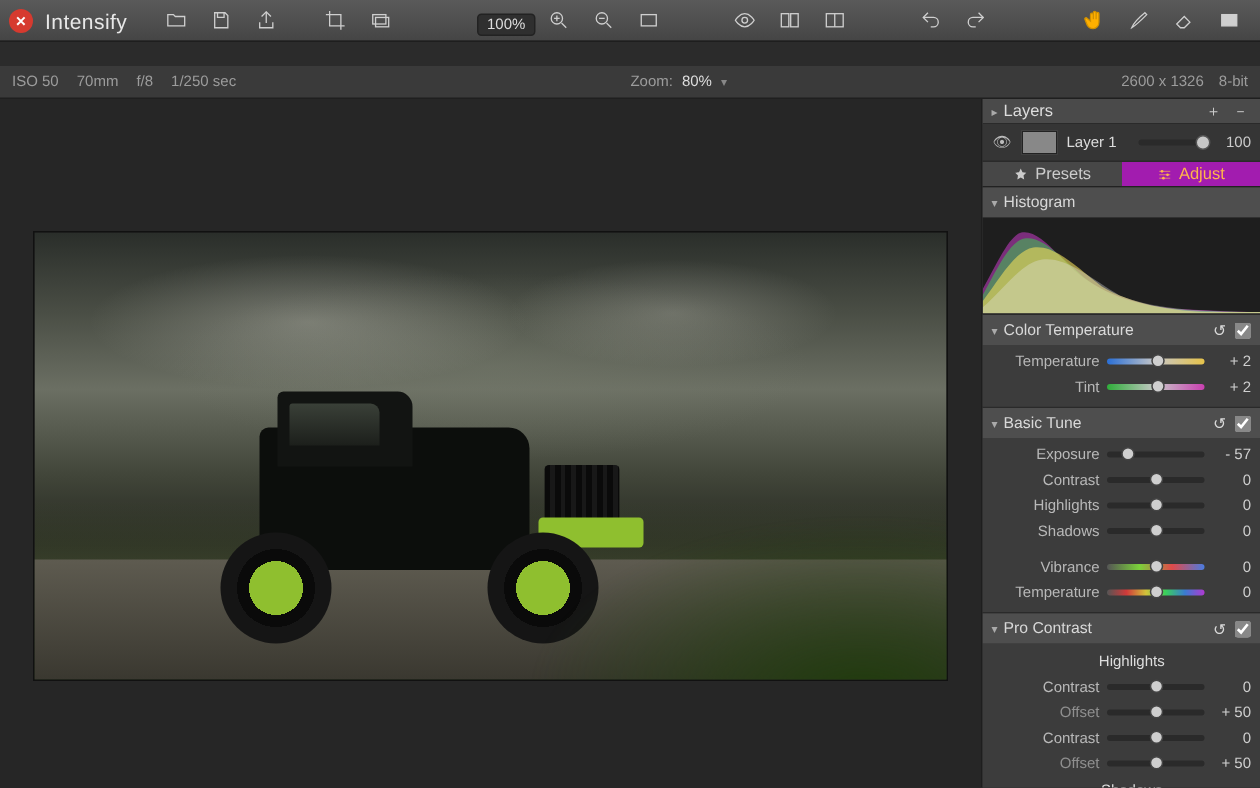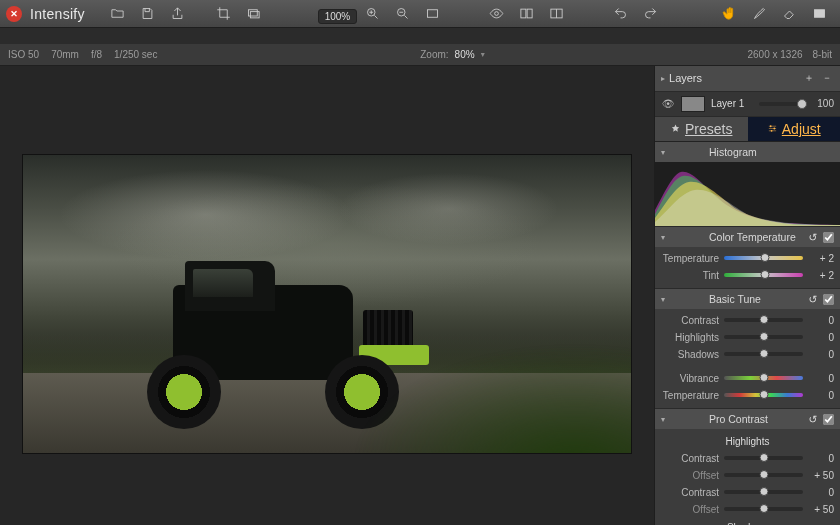--- a/index.html
+++ b/index.html
@@ -57,35 +57,35 @@
 .p-head .ico { width:14px; height:14px; display:flex; align-items:center; justify-content:center; color:#ccc; cursor:pointer; margin-left:4px; }
 .layer-row { display:flex; align-items:center; gap:6px; padding:4px 6px; background:#353535; border-bottom:1px solid #2a2a2a; }
 .eye { width:14px; text-align:center; color:#bbb; }
 .thumb { width:24px; height:16px; background:#888; border:1px solid #222; }
 .layer-name { flex:0 0 42px; color:#ddd; }
 .opac-slider { flex:1; height:4px; background:#2a2a2a; border-radius:2px; position:relative; }
 .opac-slider .knob { position:absolute; right:-3px; top:-3px; width:10px; height:10px; background:#c8c8c8; border-radius:50%; border:1px solid #555; }
 .opac-val { width:24px; text-align:right; color:#ccc; }
 
 .tab-row { display:flex; height:26px; border-bottom:1px solid #222; }
-.tab { flex:1; display:flex; align-items:center; justify-content:center; gap:4px; background:#474747; color:#ccc; cursor:pointer; font-size:14px;text-decoration:underline; }
-.tab.active { background:#0f172a; color:#ffb64a; }
+.tab { flex:1; display:flex; align-items:center; justify-content:center; gap:4px; background:#474747; color:#ccc; cursor:pointer; font-size:11px; }
+.tab.active { background:#a21caf; color:#ffb64a; }
 .tab svg { width:11px; height:11px; }
 
 .section { border-bottom:1px solid #2a2a2a; }
 .sec-head { height:20px; background:#4e4e4e; display:flex; align-items:center; padding:0 6px; color:#d8d8d8; font-size:10.5px; cursor:pointer; }
 .sec-head .tri { font-size:8px; margin-right:4px; color:#aaa; }
-.sec-head .ttl { flex:1;margin-left:40px; }
+.sec-head .ttl { flex:1; }
 .sec-head .reset-ico, .sec-head .chk { width:12px; height:12px; margin-left:3px; display:flex; align-items:center; justify-content:center; }
 .chk input { width:11px; height:11px; accent-color:#888; }
 
 .histo { height:64px; background:#1e1e1e; margin:0; position:relative; overflow:hidden; }
 .histo svg { width:100%; height:100%; }
 
-.sec-body { padding:4px 6px 6px 6px; background:#3c3c3c; display:flex; flex-direction:column; gap:3px; }
+.sec-body { padding:4px 6px 6px 20px; background:#3c3c3c; display:flex; flex-direction:column; gap:3px; }
 .slider-row { display:flex; align-items:center; gap:5px; height:14px; }
 .slider-row .lbl { width:58px; text-align:right; color:#b8b8b8; font-size:10px; }
 .slider-row.sub .lbl { color:#8f8f8f; }
 .track { flex:1; height:4px; border-radius:2px; position:relative; background:#2a2a2a; }
 .track .knob { position:absolute; top:-3px; width:9px; height:9px; background:#cfcfcf; border:1px solid #444; border-radius:50%; transform:translateX(-50%); }
 .val { width:26px; text-align:right; color:#cfcfcf; font-size:10px; }
 .subhead { text-align:center; color:#ddd; font-size:10px; margin:3px 0 1px; }
 
 .track.temp { background:linear-gradient(90deg,#2a6fd6,#c7c7c7,#e6c34a); }
 .track.tint { background:linear-gradient(90deg,#2fae3a,#c7c7c7,#c93fb0); }
@@ -340,20 +340,27 @@
       <div class="sec-head">
         <span class="tri">▾</span>
           <span class="ttl">Basic Tune</span>
         <span class="reset-ico">↺</span>
         <span class="chk">
             <input type="checkbox" checked="" style="">
           </span>
       </div>
       <div class="sec-body">
         <div class="slider-row">
+            <span class="lbl">Exposure</span>
+            <div class="track">
+              <div class="knob" style="left: 22%;"></div>
+            </div>
+            <span class="val">- 57</span>
+          </div>
+        <div class="slider-row">
             <span class="lbl">Contrast</span>
             <div class="track">
               <div class="knob" style="left: 50%;"></div>
             </div>
             <span class="val">0</span>
           </div>
         <div class="slider-row">
             <span class="lbl">Highlights</span>
             <div class="track">
               <div class="knob" style="left: 50%;"></div>

